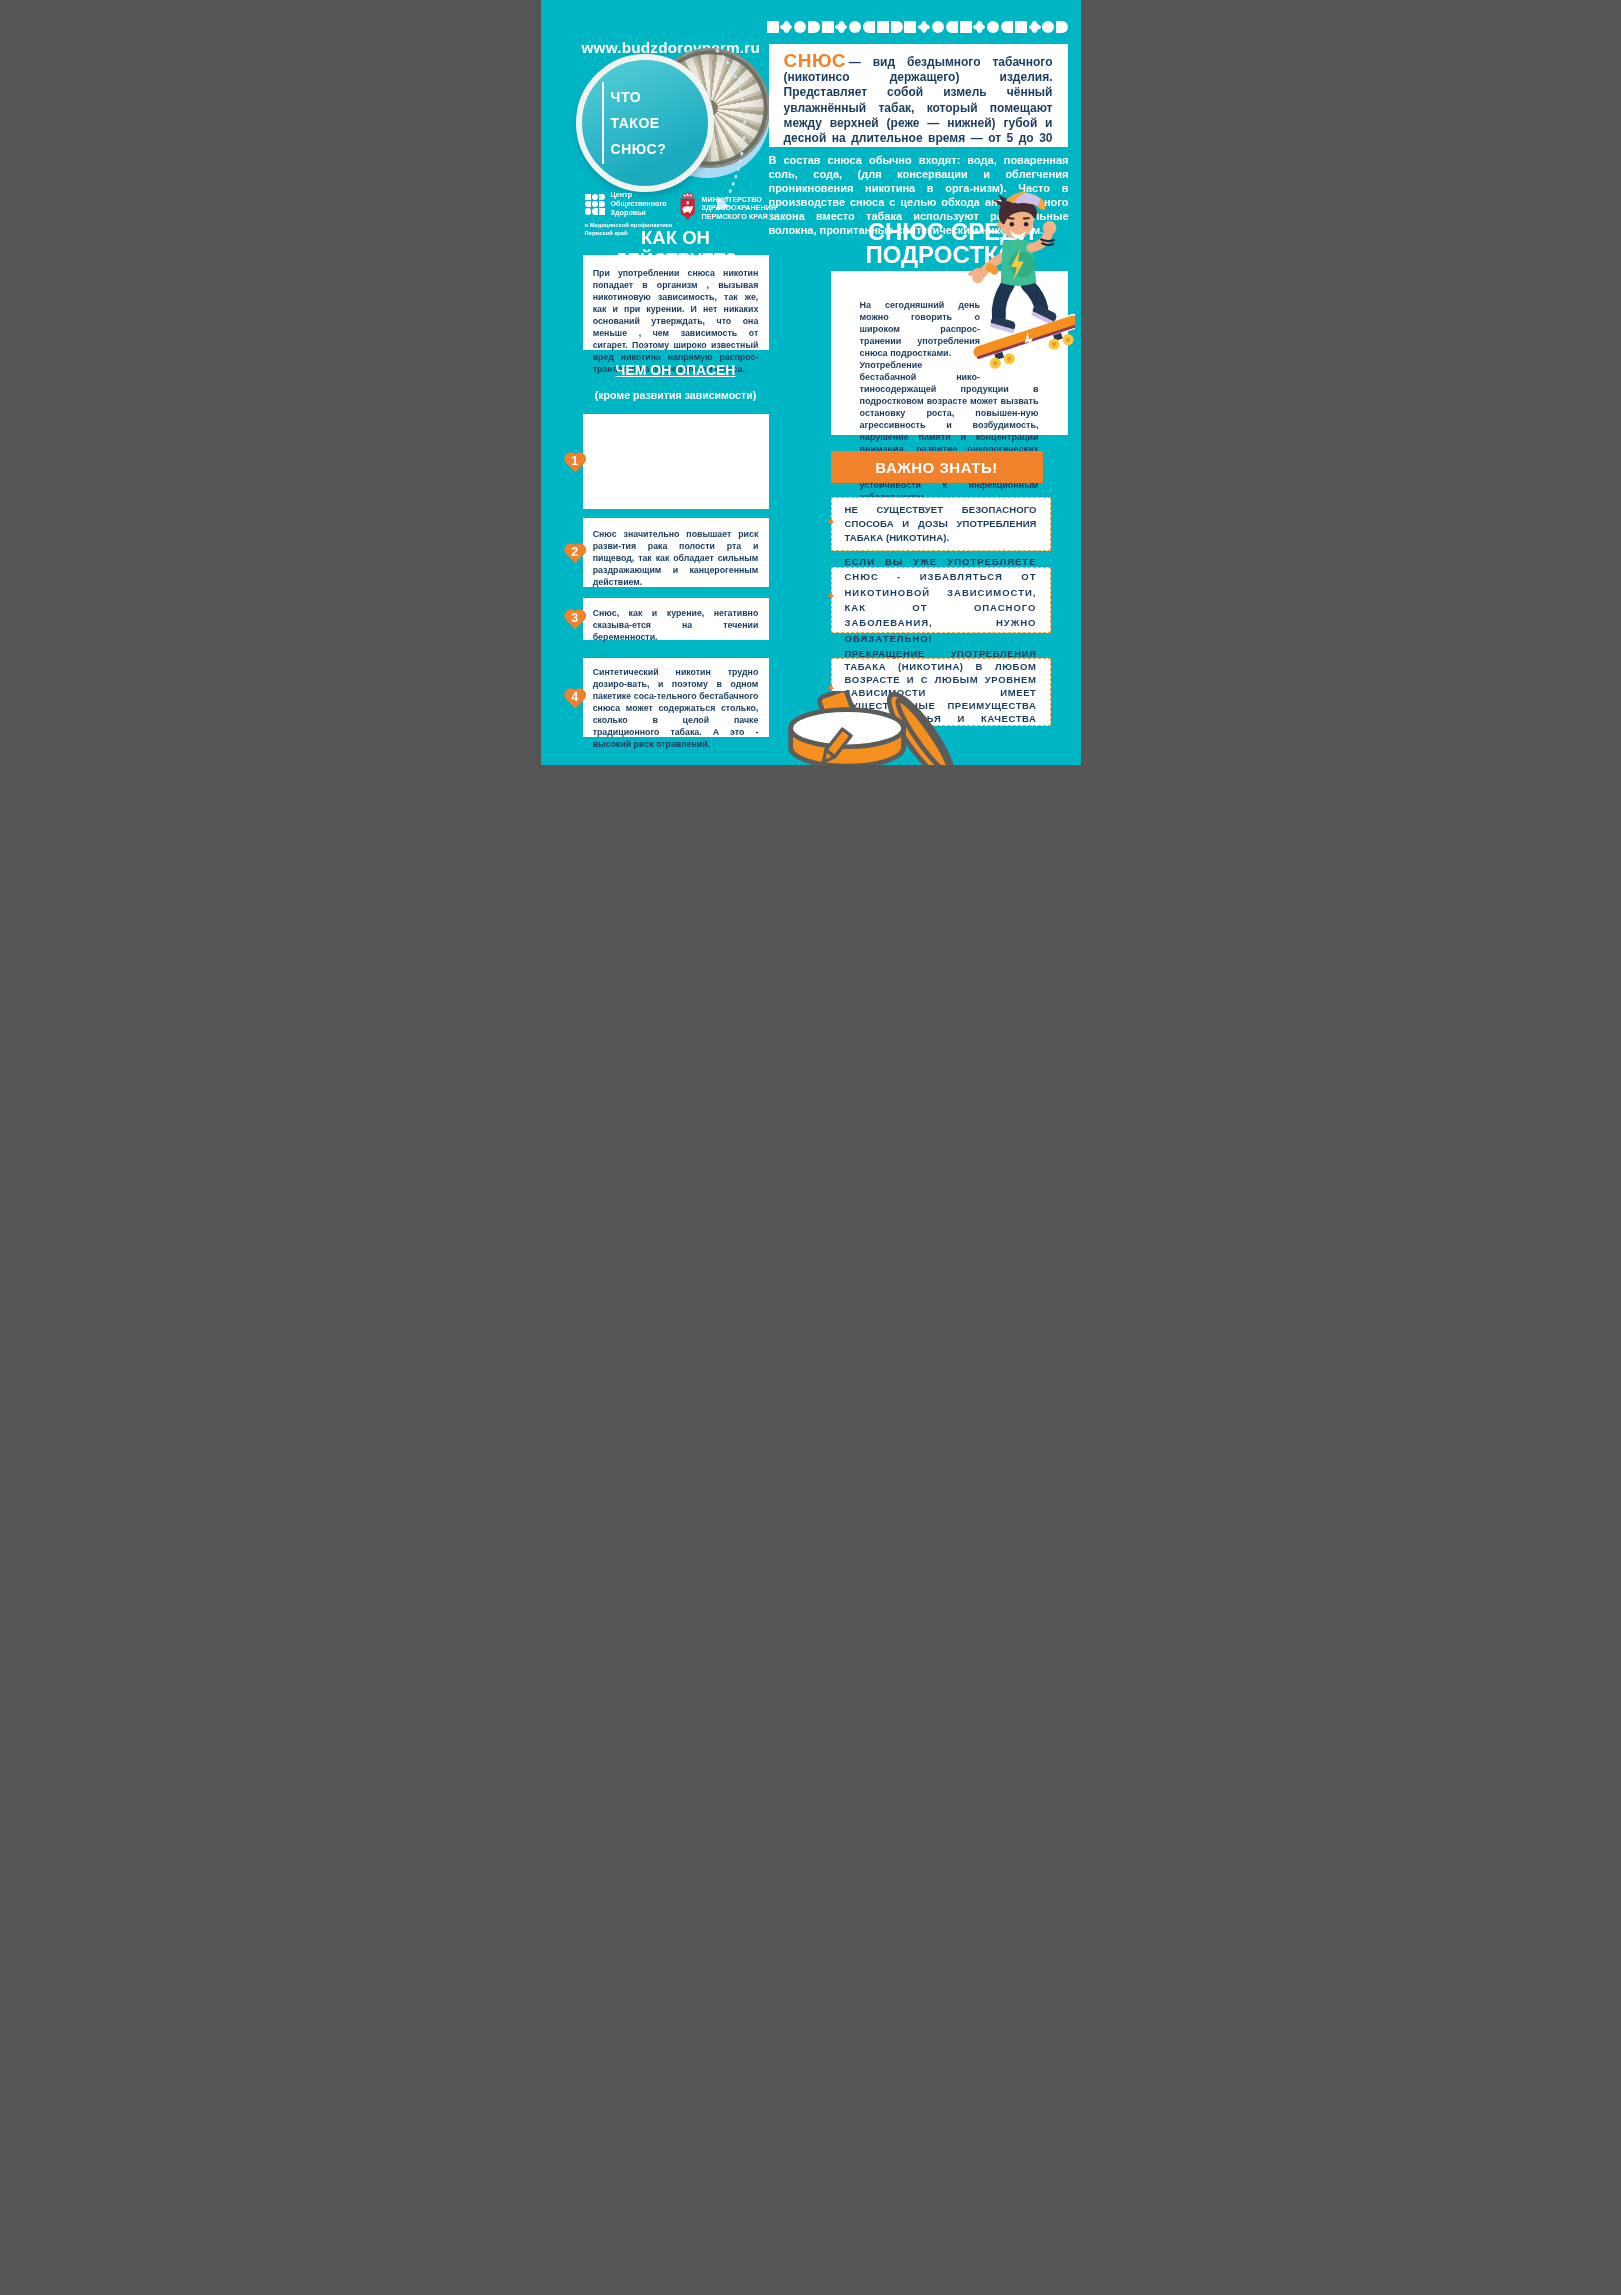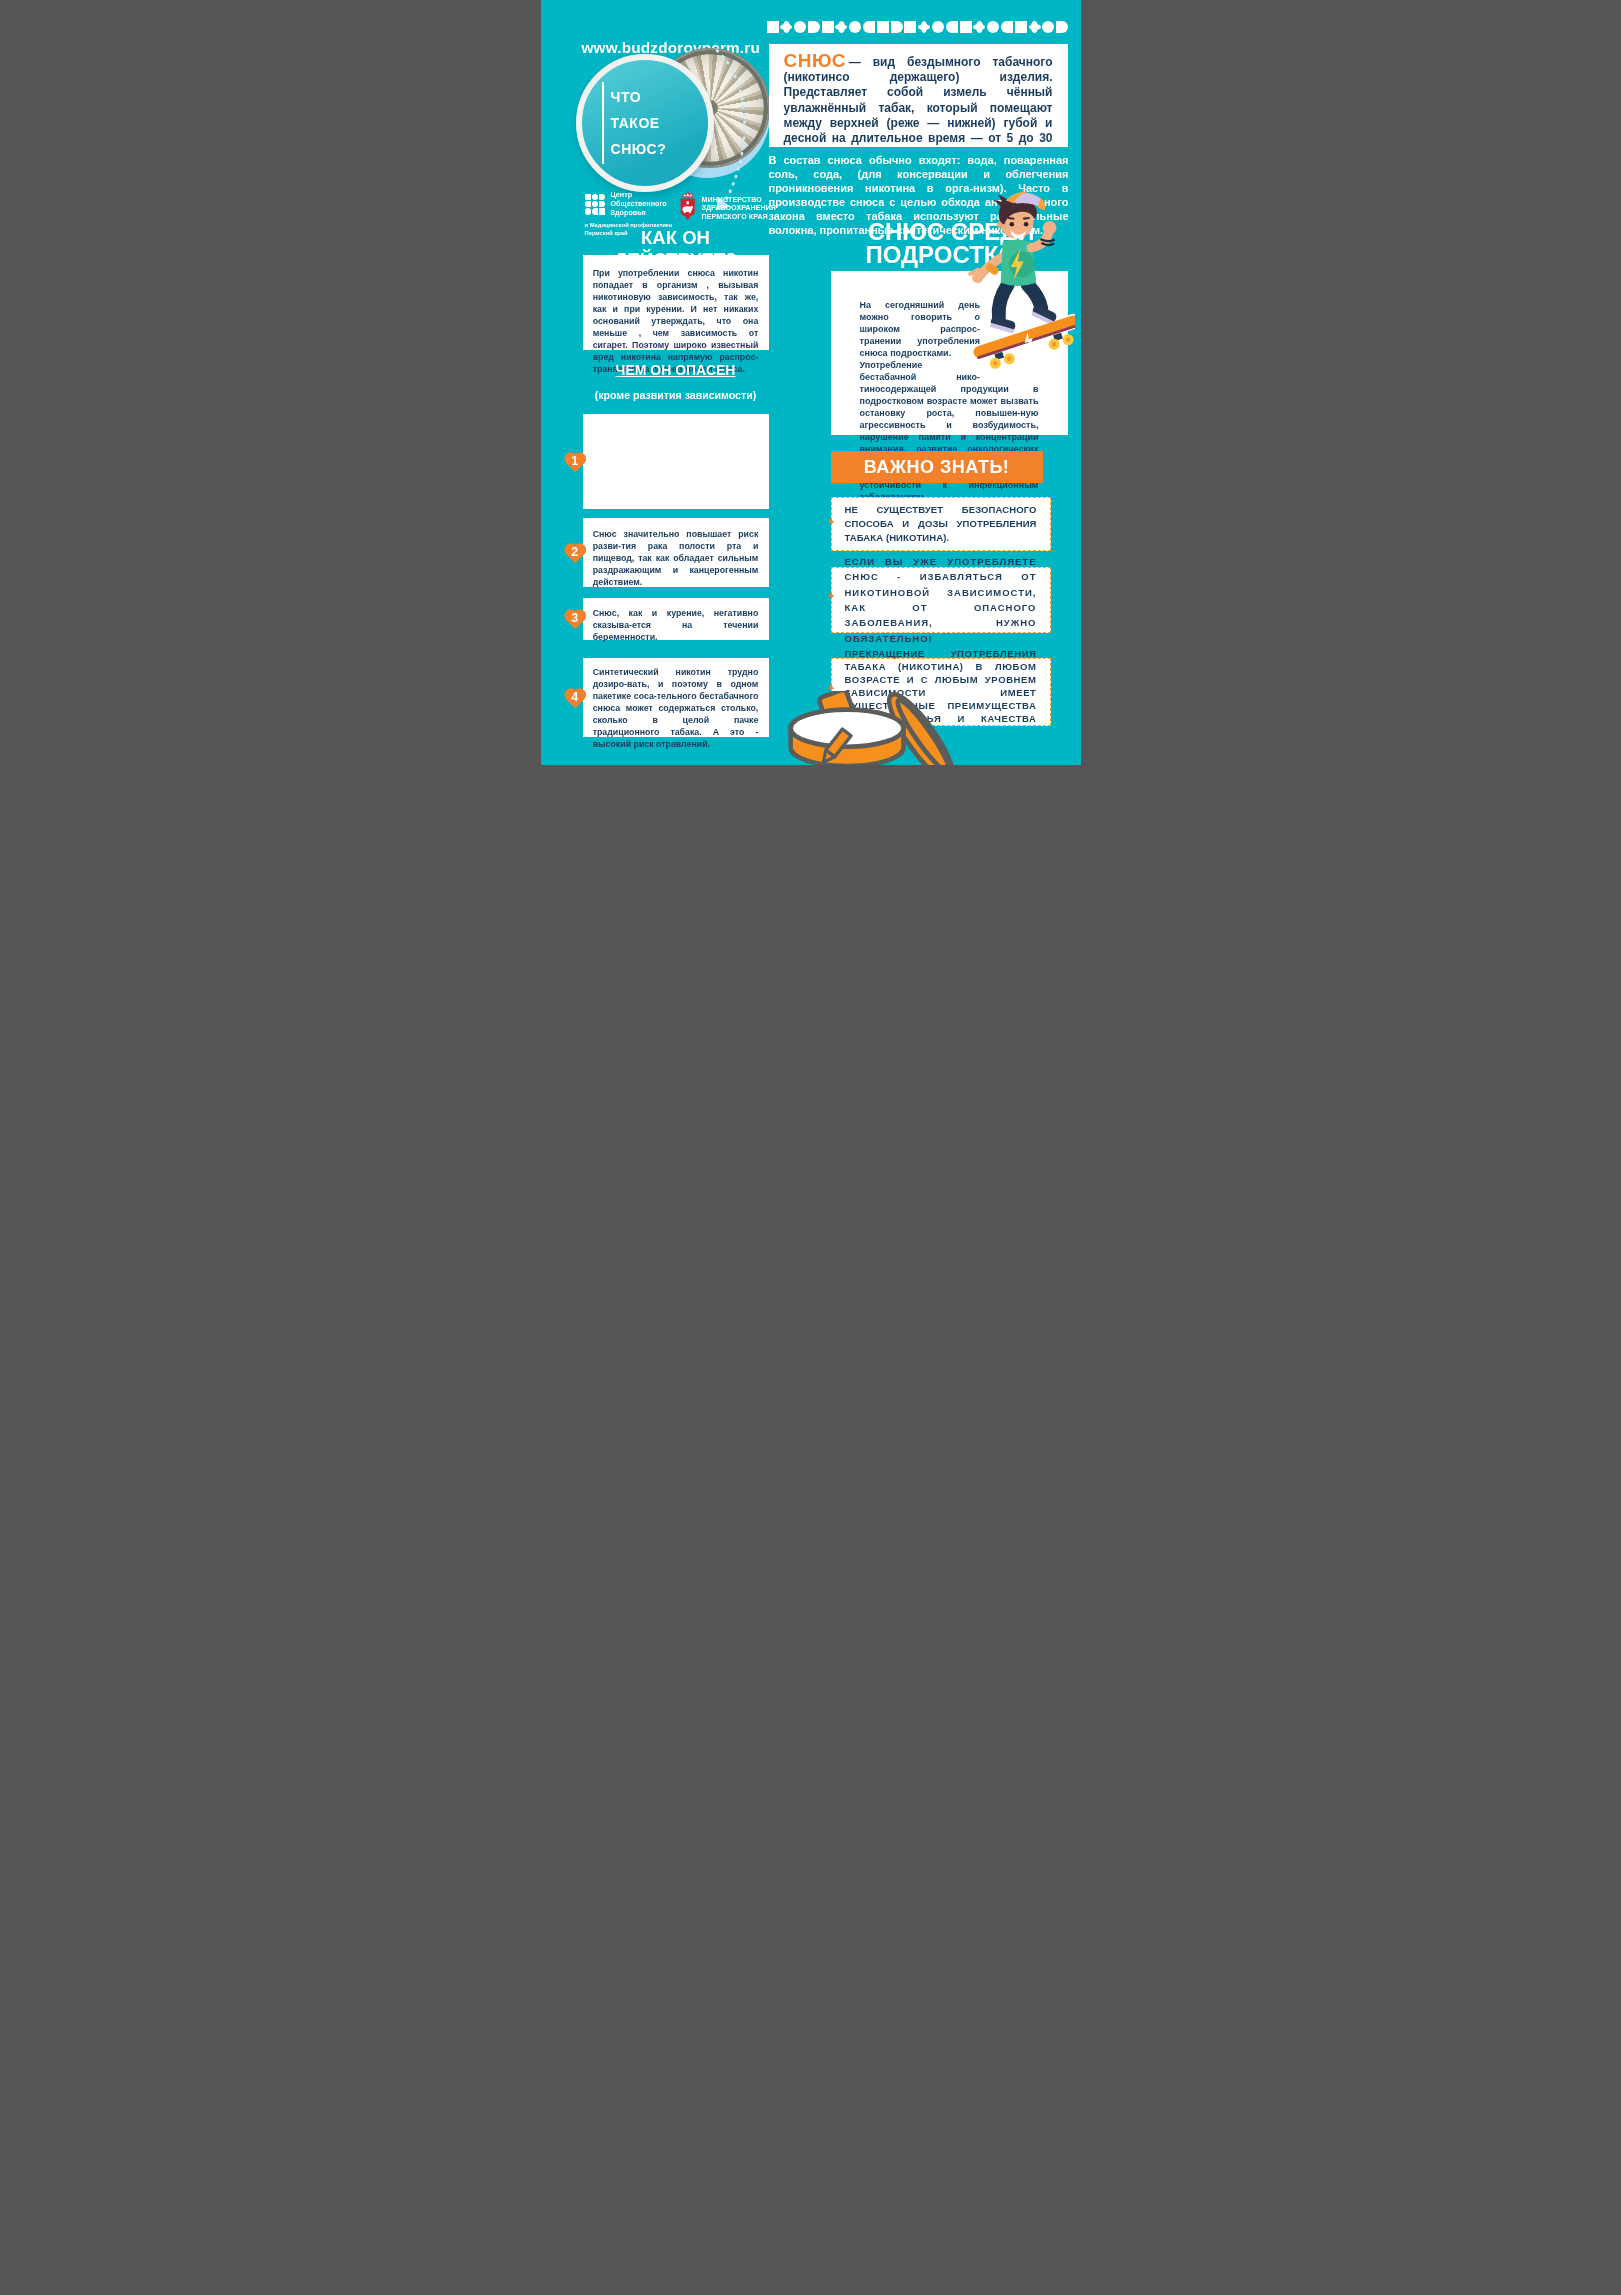--- a/index.html
+++ b/index.html
@@ -80,21 +80,21 @@
   .hb-core::after{content:"";position:absolute;left:0;top:-6.5px;width:12.5px;height:12.5px;border-radius:50%;background:#f1812a;}
   .hb-num{position:absolute;left:0;top:0;width:25px;height:20.3px;display:flex;align-items:center;justify-content:center;
           color:#fff;font-size:12.5px;font-weight:700;z-index:2;}
 
   
   .teens-box{left:290px;top:271px;width:237px;height:164px;padding:11.6px 13px;}
   .teens-text{font-size:9px;line-height:12px;text-align:justify;white-space:pre-line;margin:16px;}
   .teens-spacer{float:right;width:69px;height:98px;margin-left:5.5px;}
   .important-box{left:290px;top:451px;width:212px;height:32px;background:#f1812a;
                  display:flex;align-items:center;justify-content:center;}
-  .important-text{color:#fff;font-size:18px;font-weight:700;letter-spacing:0.5px;}
+  .important-text{color:#fff;font-size:15px;font-weight:700;letter-spacing:0.5px;}
   .note{left:290px;width:220px;background:#fff;border:1.4px dashed #f2a13b;box-sizing:border-box;
         display:flex;align-items:center;}
   .note::before{content:"";position:absolute;left:-3.7px;top:38%;
         border-left:3.7px solid transparent;border-right:3.7px solid transparent;border-bottom:5.5px solid #f1812a;}
   .note-1{top:497px;height:54px;padding:21px 13px;}
   .note-2{top:567px;height:66px;padding:22px 13px;}
   .note-3{top:658px;height:68px;padding:4.6px 13px;}
   .note p{margin:0;font-weight:700;color:#1a3c5e;text-align:justify;}
   .note-1 p{font-size:9.5px;line-height:14.3px;letter-spacing:0.1px;}
   .note-2 p{font-size:9.5px;line-height:15.3px;letter-spacing:1px;}

